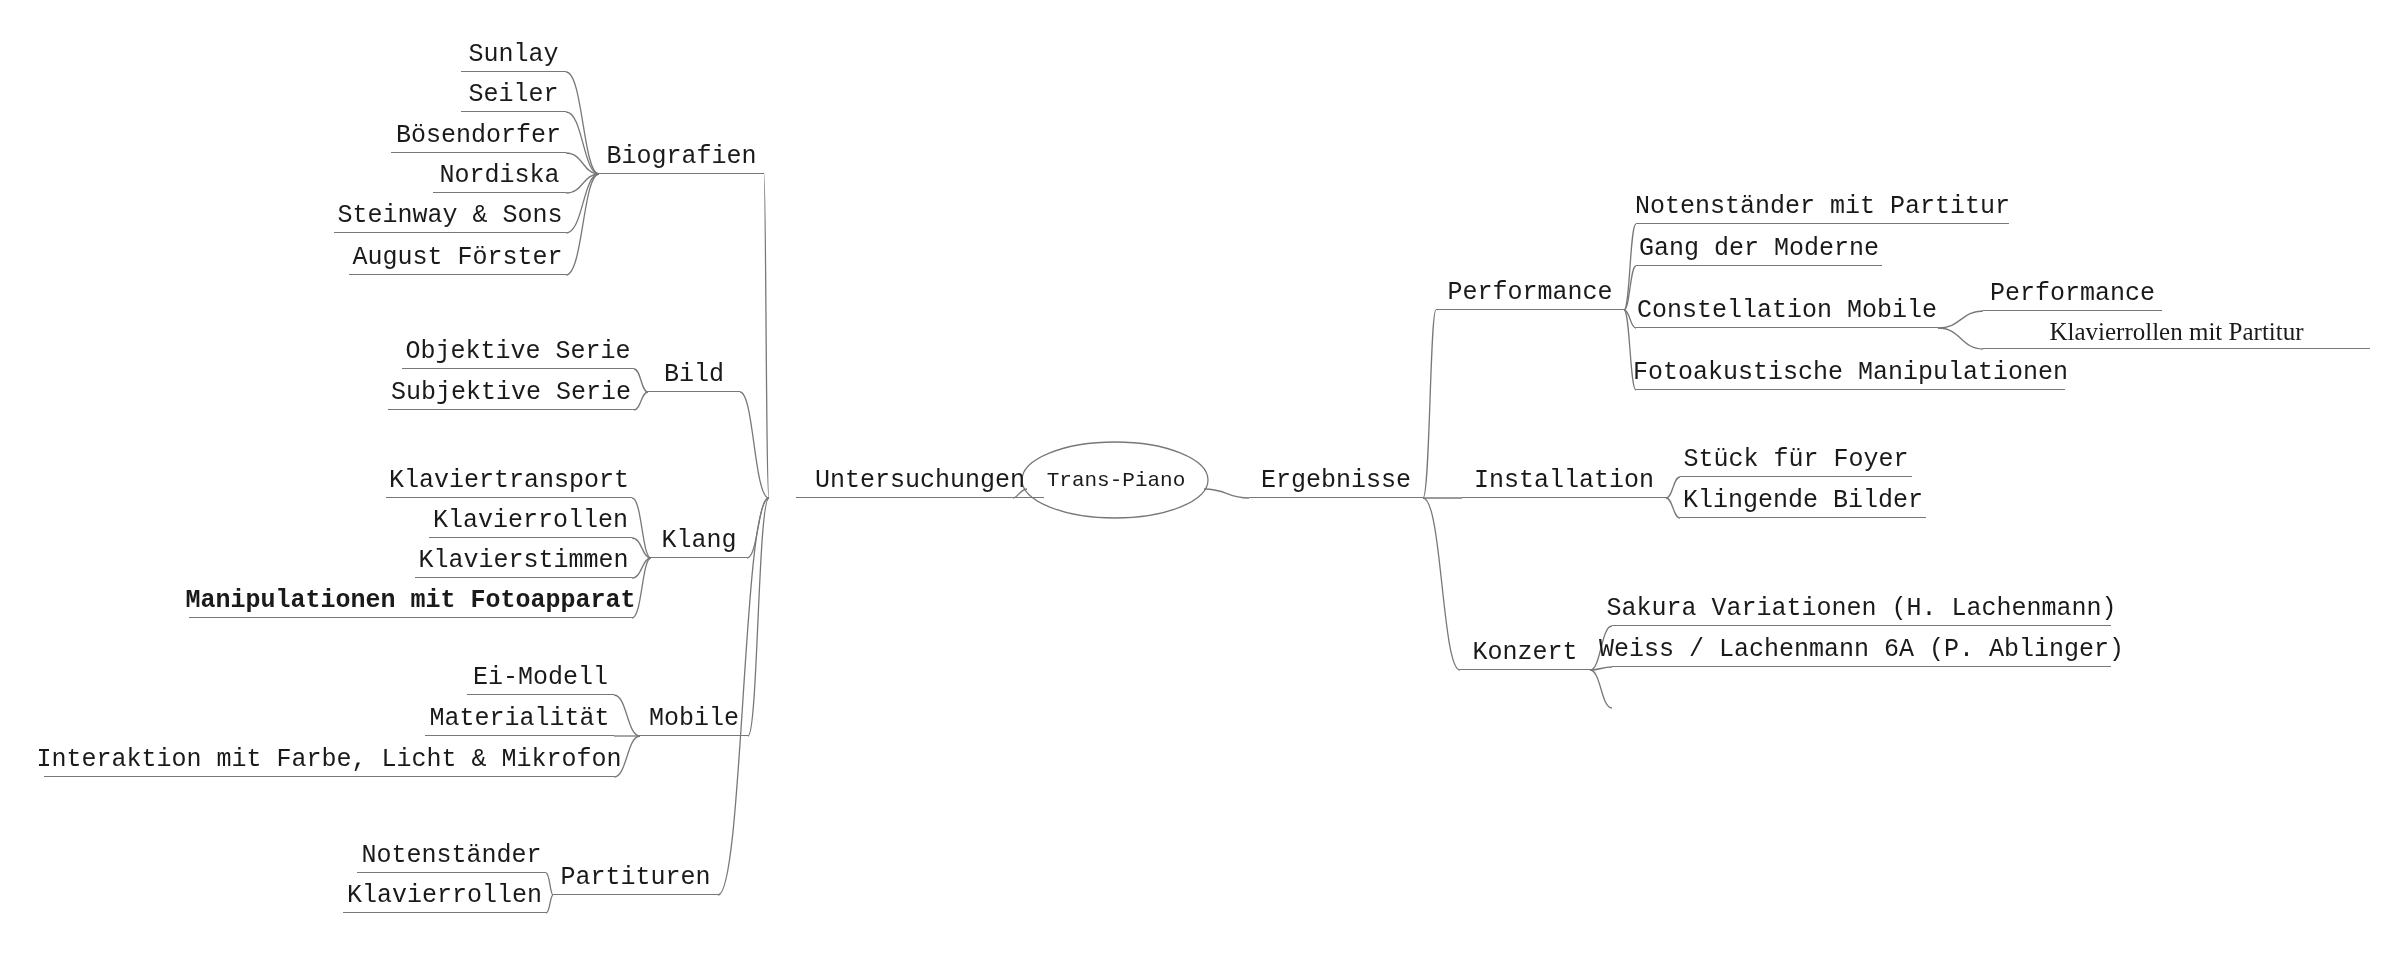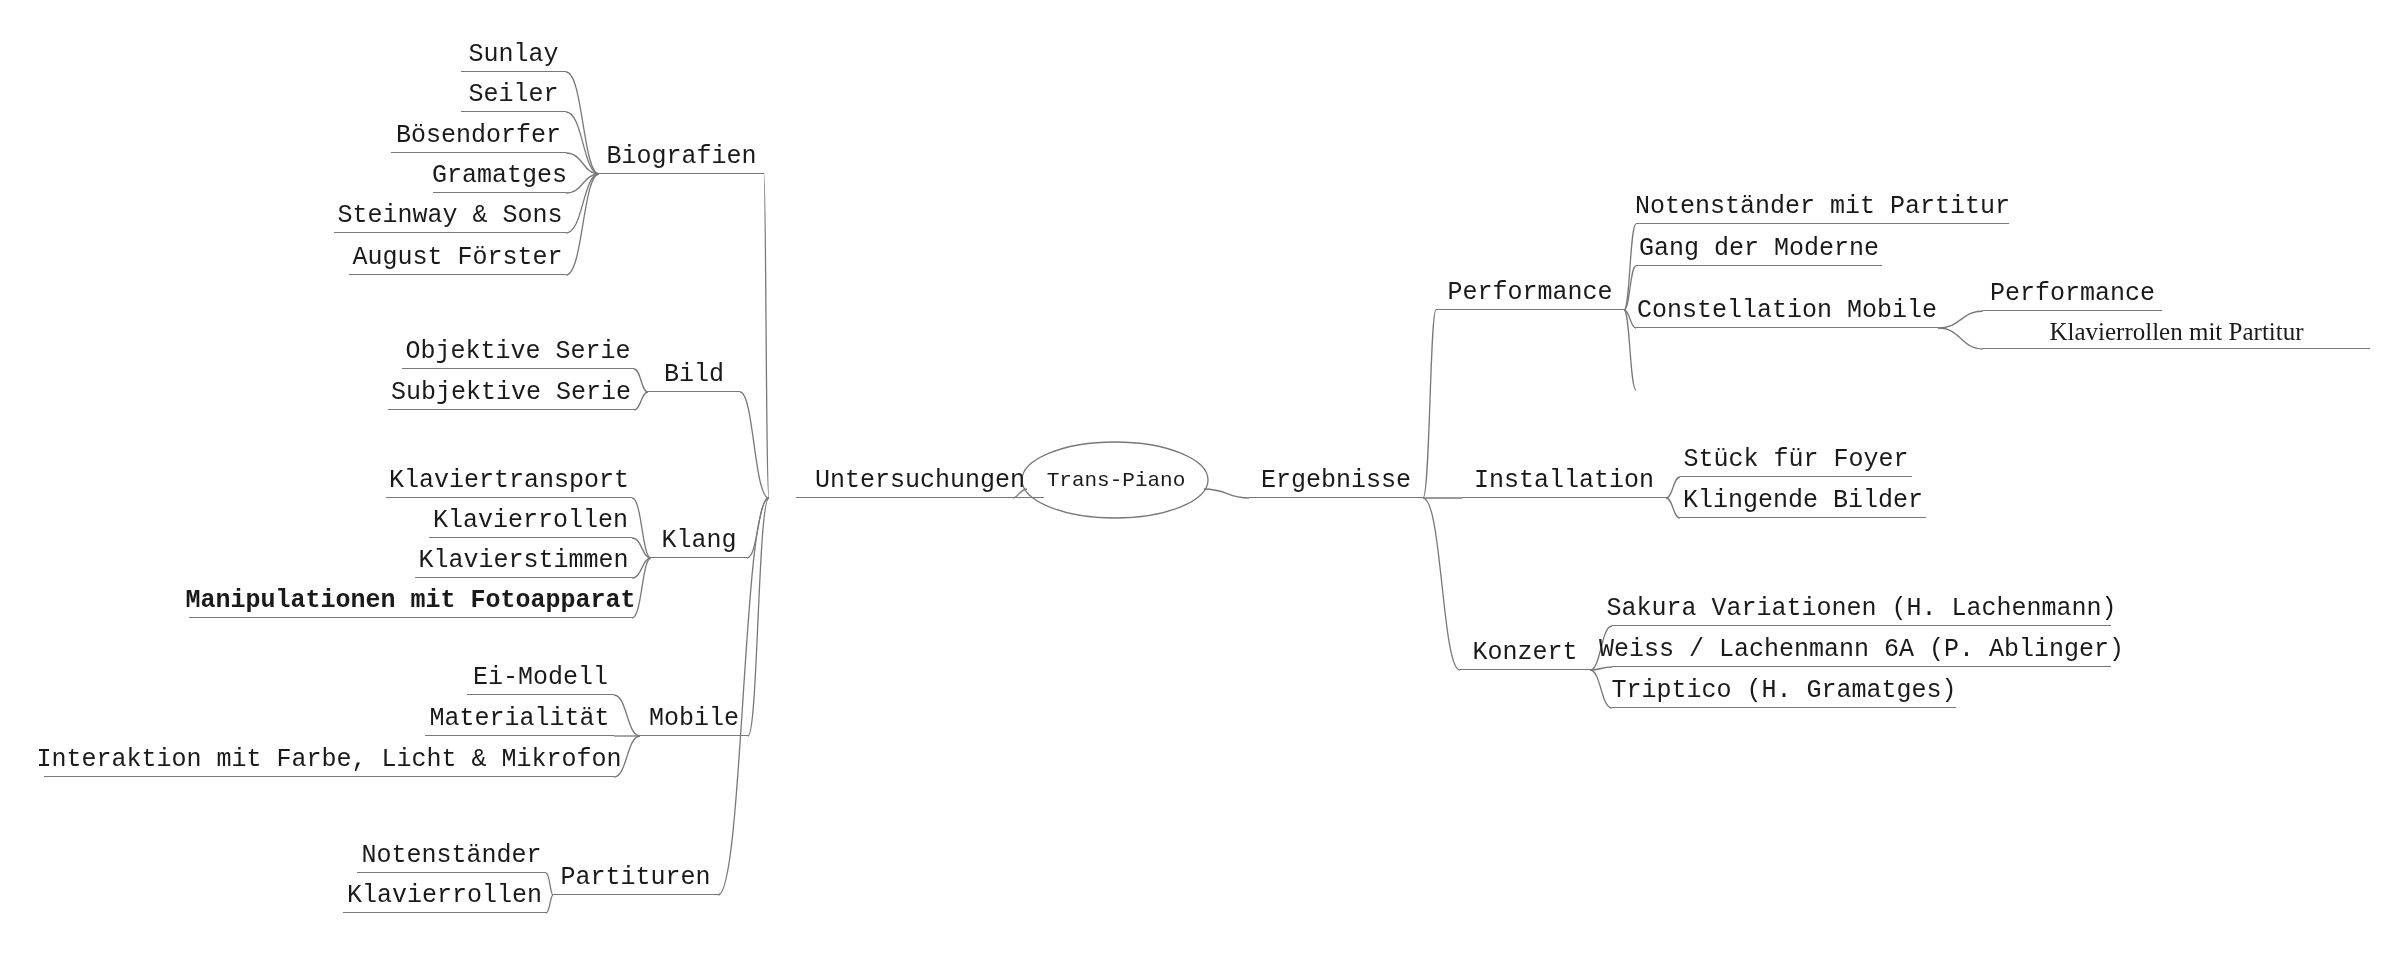--- a/index.html
+++ b/index.html
@@ -80,21 +80,21 @@
   </svg>
 
   <div class="root-node" style="left:1026px;top:444px;width:180px;height:72px;">Trans-Piano</div>
 
   <div class="node" style="left:796px;top:462px;width:248px;">Untersuchungen</div>
 
   <div class="node" style="left:599px;top:138px;width:165px;">Biografien</div>
   <div class="node" style="left:461px;top:36px;width:105px;">Sunlay</div>
   <div class="node" style="left:461px;top:76px;width:105px;">Seiler</div>
   <div class="node" style="left:391px;top:117px;width:175px;">Bösendorfer</div>
-  <div class="node" style="left:433px;top:157px;width:133px;">Gramatges</div>
+  <div class="node" style="left:433px;top:157px;width:133px;">Nordiska</div>
   <div class="node" style="left:334px;top:197px;width:232px;">Steinway &amp; Sons</div>
   <div class="node" style="left:349px;top:239px;width:217px;">August Förster</div>
 
   <div class="node" style="left:648px;top:356px;width:92px;">Bild</div>
   <div class="node" style="left:402px;top:333px;width:232px;">Objektive Serie</div>
   <div class="node" style="left:388px;top:374px;width:246px;">Subjektive Serie</div>
 
   <div class="node" style="left:651px;top:522px;width:96px;">Klang</div>
   <div class="node" style="left:386px;top:462px;width:246px;">Klaviertransport</div>
   <div class="node" style="left:429px;top:502px;width:203px;">Klavierrollen</div>
@@ -111,23 +111,23 @@
   <div class="node" style="left:343px;top:877px;width:203px;">Klavierrollen</div>
 
   <div class="node" style="left:1249px;top:462px;width:174px;">Ergebnisse</div>
 
   <div class="node" style="left:1436px;top:274px;width:188px;">Performance</div>
   <div class="node" style="left:1636px;top:188px;width:373px;">Notenständer mit Partitur</div>
   <div class="node" style="left:1636px;top:230px;width:246px;">Gang der Moderne</div>
   <div class="node" style="left:1636px;top:292px;width:302px;">Constellation Mobile</div>
   <div class="node" style="left:1983px;top:275px;width:179px;">Performance</div>
   <div class="node" style="left:1983px;top:313px;width:387px;font-family:Liberation Serif, serif;">Klavierrollen mit Partitur</div>
+  <div class="node" style="left:1636px;top:354px;width:429px;">Fotoakustische Manipulationen</div>
 
   <div class="node" style="left:1462px;top:462px;width:204px;">Installation</div>
   <div class="node" style="left:1680px;top:441px;width:232px;">Stück für Foyer</div>
   <div class="node" style="left:1680px;top:482px;width:246px;">Klingende Bilder</div>
 
   <div class="node" style="left:1460px;top:634px;width:130px;">Konzert</div>
   <div class="node" style="left:1612px;top:590px;width:499px;">Sakura Variationen (H. Lachenmann)</div>
   <div class="node" style="left:1612px;top:631px;width:499px;">Weiss / Lachenmann 6A (P. Ablinger)</div>
-  <div class="node" style="left:1612px;top:672px;width:344px;">Triptico (H. Gramatges)</div>
 
 </div>
 
 </body></html>

